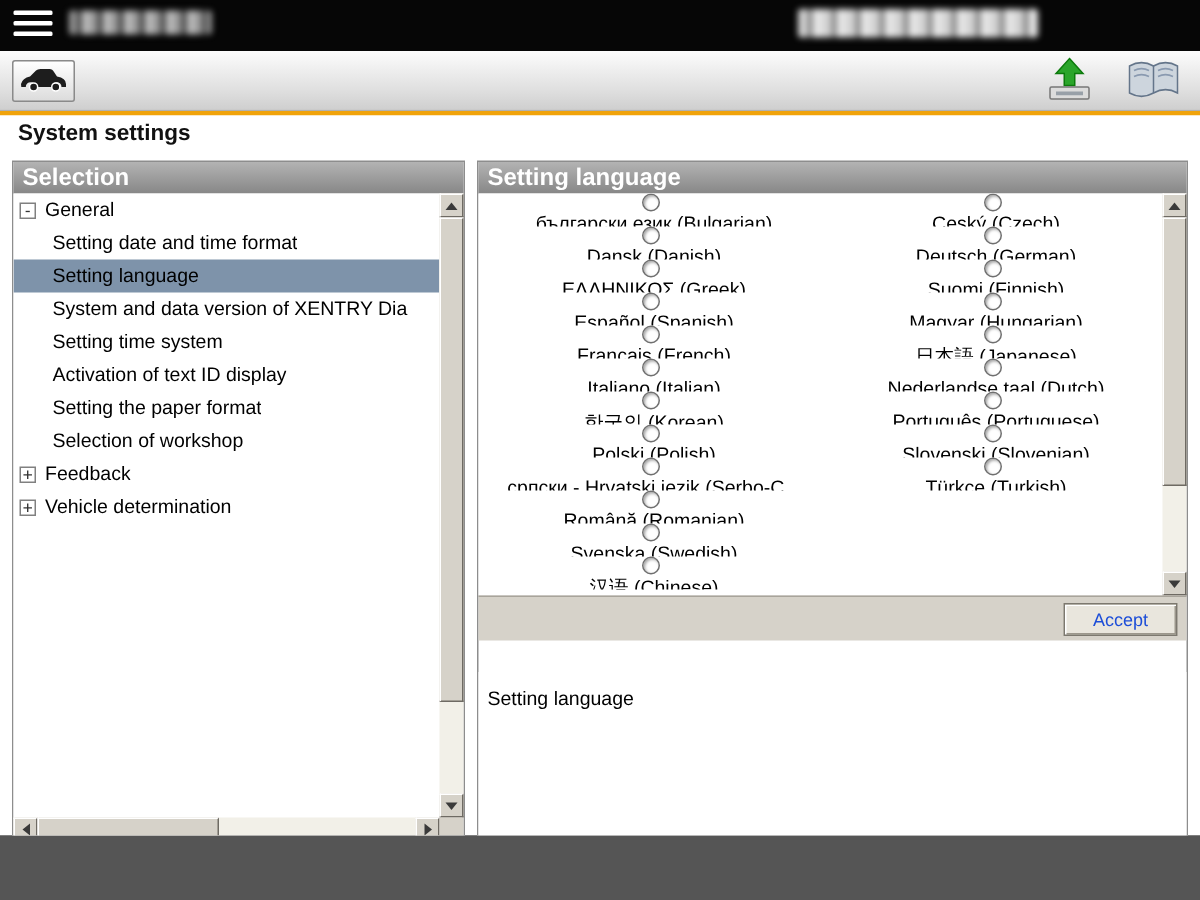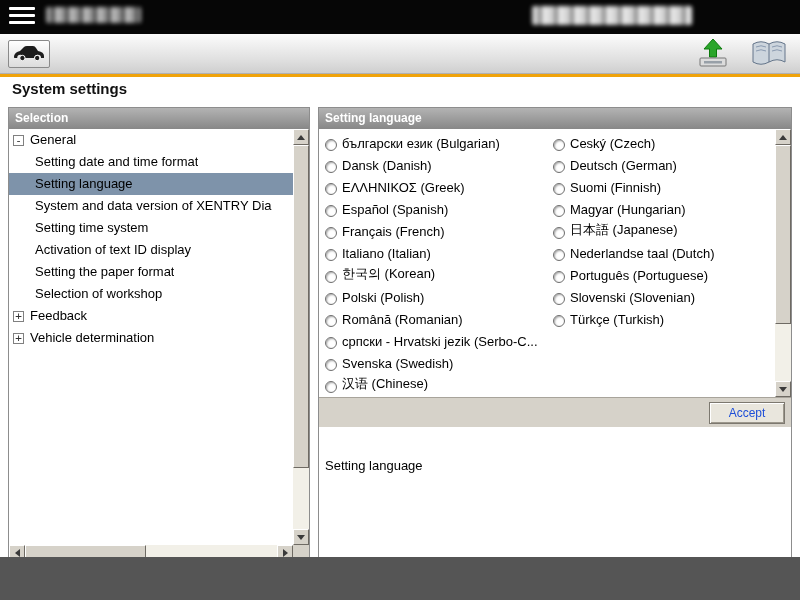--- a/index.html
+++ b/index.html
@@ -28,21 +28,21 @@
 
   .orange-line { position:absolute; left:0; top:74px; width:800px; height:3px; background:#f0a30a; }
 
   
   .title-band { position:absolute; left:0; top:77px; width:800px; height:28px; background:#fff; }
   .title-band h1 { position:absolute; left:12px; top:3px; font-size:15px; font-weight:bold; color:#111; }
 
   
   .panel { position:absolute; top:107px; background:#fff; border:1px solid #8d8d8d; }
   .panel-header { height:21px; background:linear-gradient(#b3b3b3,#878787); color:#fff;
-    font-size:12px; font-weight:bold; line-height:21px; padding-left:6px; }
+    font-size:16px; font-weight:bold; line-height:21px; padding-left:6px; }
   .left-panel  { left:8px;   width:302px; height:455px; }
   .right-panel { left:318px; width:474px; height:455px; }
 
   
   .tree { position:absolute; left:0; top:21px; right:16px; bottom:16px; background:#fff; overflow:hidden; }
   .tree-row { height:22px; line-height:22px; font-size:13px; color:#000; padding-left:4px;
     white-space:nowrap; cursor:pointer; display:flex; align-items:center; }
   .tree-row.lvl1 { padding-left:26px; }
   .tree-row.sel { background:#7e93aa; }
   .toggle { width:11px; height:11px; border:1px solid #808080; background:#fff; color:#333;
@@ -65,21 +65,21 @@
   .arr { width:0; height:0; }
   .arr-up    { border-left:4px solid transparent; border-right:4px solid transparent; border-bottom:5px solid #3a3a3a; }
   .arr-down  { border-left:4px solid transparent; border-right:4px solid transparent; border-top:5px solid #3a3a3a; }
   .arr-left  { border-top:4px solid transparent; border-bottom:4px solid transparent; border-right:5px solid #3a3a3a; }
   .arr-right { border-top:4px solid transparent; border-bottom:4px solid transparent; border-left:5px solid #3a3a3a; }
 
   
   .lang-list { position:absolute; left:0; top:21px; right:16px; height:268px; background:#fff;
     display:flex; overflow:hidden; }
   .lang-col { width:50%; }
-  .radio-row { height:22px; display:flex; align-items:flex-end; padding-left:6px; cursor:pointer; white-space:nowrap; }
+  .radio-row { height:22px; display:flex; align-items:center; padding-left:6px; cursor:pointer; white-space:nowrap;flex-direction:column; }
   .radio { position:relative; width:12px; height:12px; border-radius:50%; background:#fff;
     border:1px solid #6f6f6f; box-shadow:inset 1px 1px 2px rgba(0,0,0,.35); margin-right:5px; flex:0 0 auto; cursor:pointer; }
   .radio.checked::after { content:""; position:absolute; left:3px; top:3px; width:4px; height:4px;
     border-radius:50%; background:#1f4fbe; }
   .rlabel { font-size:13px; color:#000; overflow:hidden; }
   .lang-scroll { top:21px; height:268px; }
 
   .accept-strip { position:absolute; left:0; top:289px; width:100%; height:30px; background:#d6d2c9;
     border-top:1px solid #a8a49b; }
   .accept-btn { position:absolute; right:6px; top:4px; width:76px; height:22px; font-size:12px;
@@ -261,25 +261,25 @@
           <div class="radio-row">
             <span class="radio"></span>
             <span class="rlabel">한국의 (Korean)</span>
           </div>
           <div class="radio-row">
             <span class="radio"></span>
             <span class="rlabel">Polski (Polish)</span>
           </div>
           <div class="radio-row">
             <span class="radio"></span>
+            <span class="rlabel">српски - Hrvatski jezik (Serbo-C...</span>
+          </div>
+          <div class="radio-row">
+            <span class="radio"></span>
             <span class="rlabel">Română (Romanian)</span>
-          </div>
-          <div class="radio-row">
-            <span class="radio"></span>
-            <span class="rlabel">српски - Hrvatski jezik (Serbo-C...</span>
           </div>
           <div class="radio-row">
             <span class="radio"></span>
             <span class="rlabel">Svenska (Swedish)</span>
           </div>
           <div class="radio-row">
             <span class="radio"></span>
             <span class="rlabel">汉语 (Chinese)</span>
           </div>
         </div>

